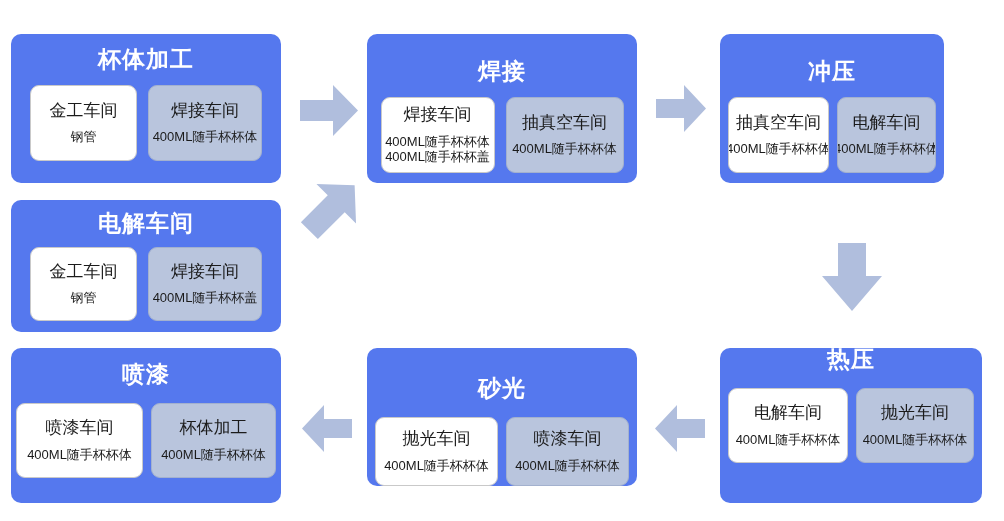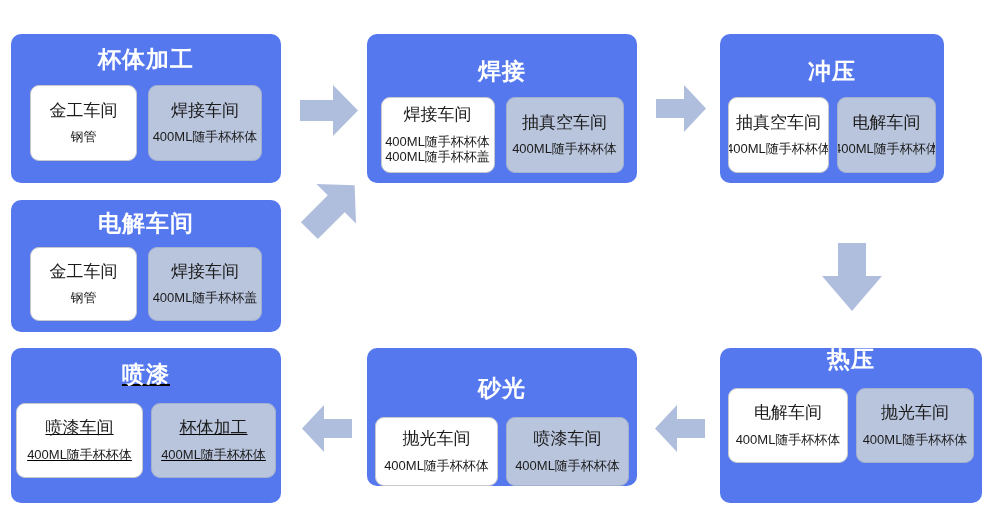--- a/index.html
+++ b/index.html
@@ -163,21 +163,21 @@
       </div>
       <div class="card gray" style="width:114px;">
         <div class="card-title">焊接车间</div>
         <div class="card-lines">
           <div class="card-line wrap">400ML随手杯杯盖</div>
         </div>
       </div>
     </div>
   </div>
 
-  <div class="stage" style="left:11px; top:348px; width:270px; height:155px; padding-top:15px;text-decoration:underline;">
+  <div class="stage" style="left:11px; top:348px; width:270px; height:155px; padding-top:15px;">
     <div class="stage-title">喷漆</div>
     <div class="cards" style="margin-top:17px; gap:8px; padding:0 5px; height:75px;">
       <div class="card white" style="width:127px;">
         <div class="card-title">喷漆车间</div>
         <div class="card-lines">
           <div class="card-line">400ML随手杯杯体</div>
         </div>
       </div>
       <div class="card gray" style="width:125px;">
         <div class="card-title">杯体加工</div>

